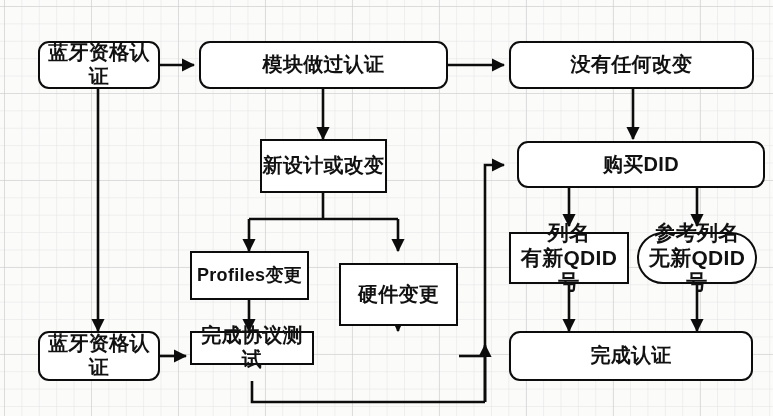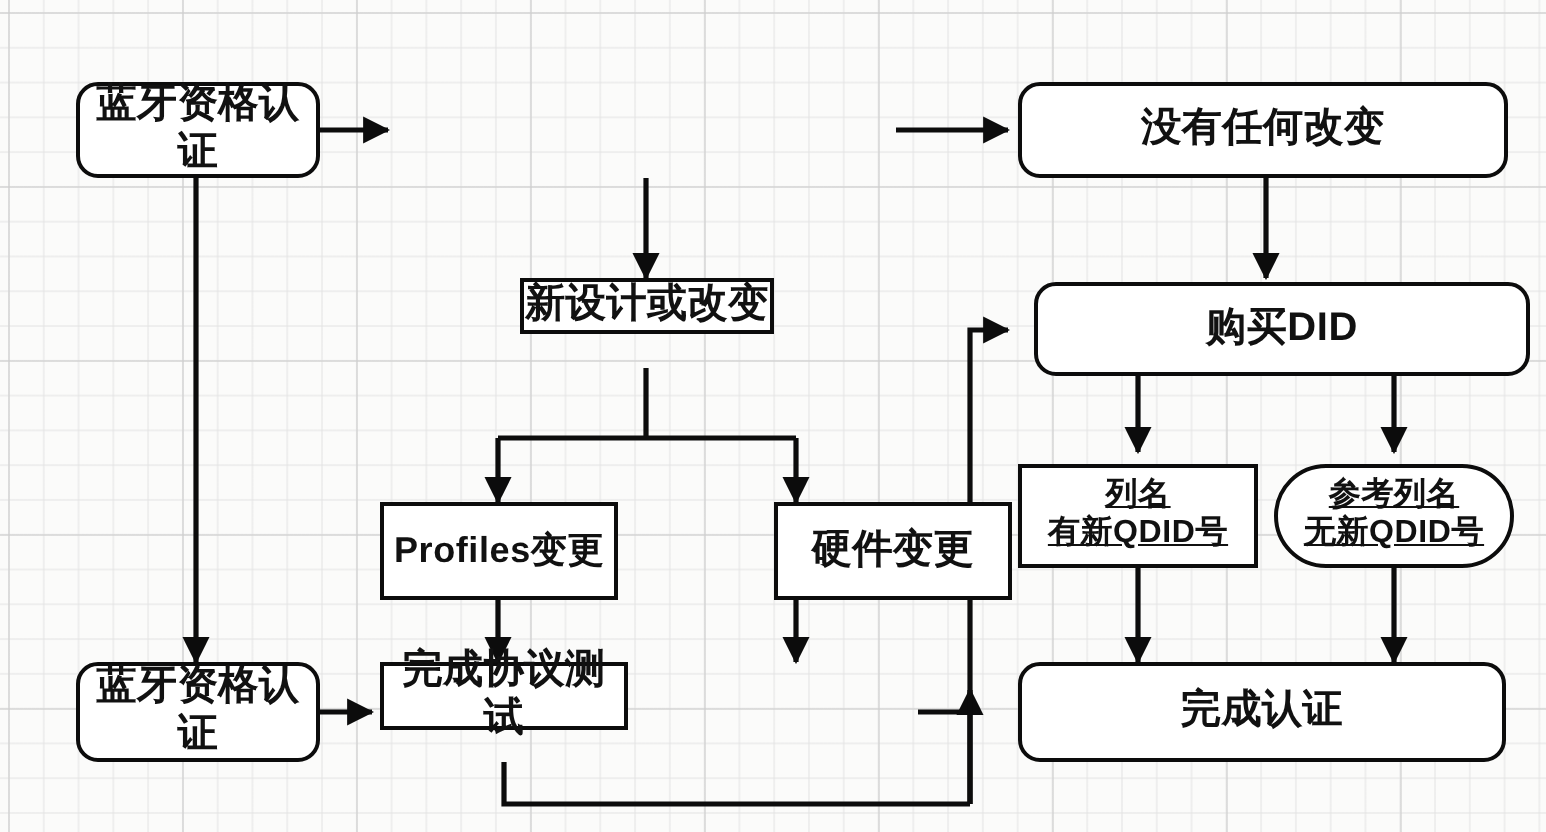--- a/index.html
+++ b/index.html
@@ -41,21 +41,21 @@
     color: #111111;
     font-weight: bold;
     line-height: 1.18;
     white-space: pre-line;
     letter-spacing: 0.3px;
   }
   .node.round { border-radius: 11px; }
   .node.square { border-radius: 0; }
   .f17 { font-size: 20px; }
   .f16 { font-size: 18px; }
-  .f15 { font-size: 16px; text-decoration: underline; }
+  .f15 { font-size: 21px; }
 </style>
 </head>
 <body>
 
 <div id="canvas">
 
   <svg id="edges" viewBox="0 0 773 416" width="773" height="416">
     <defs>
       <marker id="arrow" viewBox="0 0 10 10" refX="9.2" refY="5" markerWidth="5.2" markerHeight="5.2" orient="auto-start-reverse">
         <path d="M 0 0 L 10 5 L 0 10 z" fill="#0c0c0c"></path>
@@ -93,30 +93,31 @@
       <path d="M 569 188 L 569 226" marker-end="url(#arrow)"></path>
       <path d="M 697 188 L 697 226" marker-end="url(#arrow)"></path>
 
       <path d="M 569 284 L 569 331" marker-end="url(#arrow)"></path>
       <path d="M 697 284 L 697 331" marker-end="url(#arrow)"></path>
     </g>
   </svg>
 
   <div class="node round f17" style="left:38px; top:41px; width:122px; height:48px;">蓝牙资格认证</div>
 
+  <div class="node round f17" style="left:199px; top:41px; width:249px; height:48px;">模块做过认证</div>
 
   <div class="node round f17" style="left:509px; top:41px; width:245px; height:48px;">没有任何改变</div>
 
-  <div class="node square f17" style="left:260px; top:139px; width:127px; height:28px;">新设计或改变</div>
+  <div class="node square f17" style="left:260px; top:139px; width:127px; height:54px;">新设计或改变</div>
 
   <div class="node round f17" style="left:517px; top:141px; width:248px; height:47px;">购买DID</div>
 
   <div class="node square f16" style="left:190px; top:251px; width:119px; height:49px;">Profiles变更</div>
 
-  <div class="node square f17" style="left:339px; top:251px; width:119px; height:49px;margin-left:48px;">硬件变更</div>
+  <div class="node square f17" style="left:339px; top:263px; width:119px; height:63px;">硬件变更</div>
 
   <div class="node square f15" style="left:509px; top:232px; width:120px; height:52px;">列名
 有新QDID号</div>
 
   <div class="node square f15" style="left:637px; top:232px; width:120px; height:52px;border-radius:26px;">参考列名
 无新QDID号</div>
 
   <div class="node round f17" style="left:38px; top:331px; width:122px; height:50px;">蓝牙资格认证</div>
 
   <div class="node square f17" style="left:190px; top:331px; width:124px; height:34px;">完成协议测试</div>

